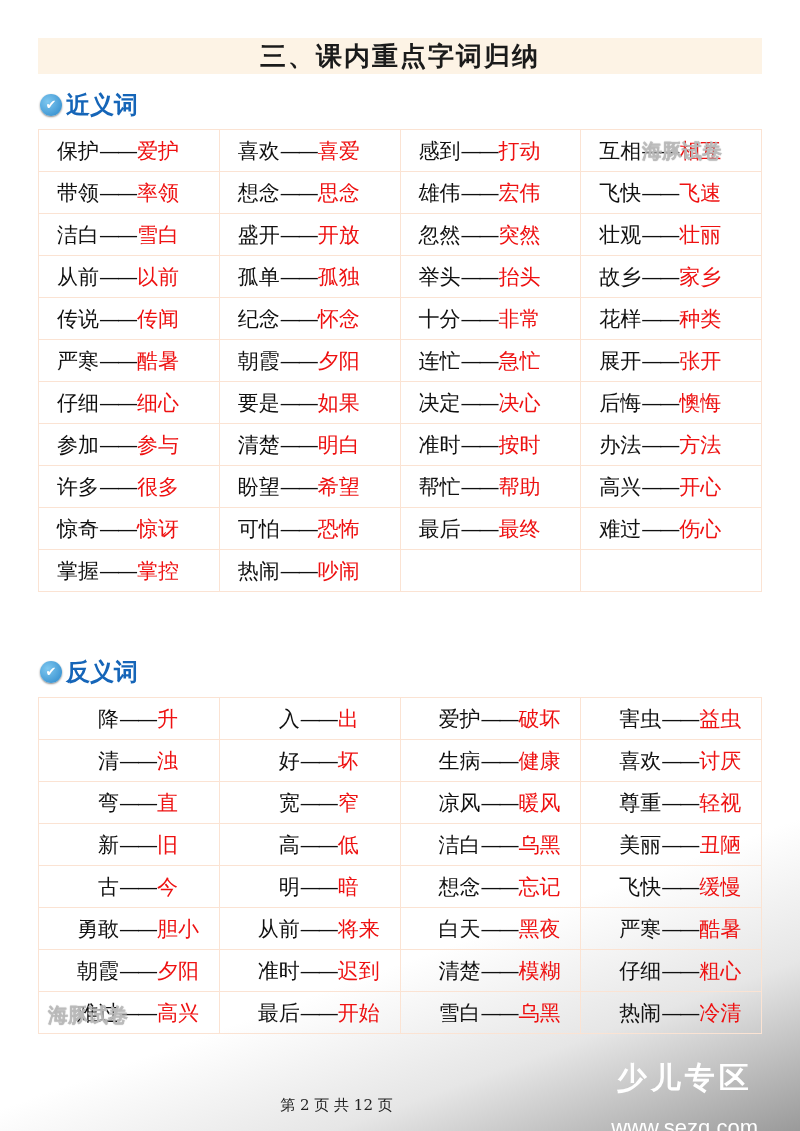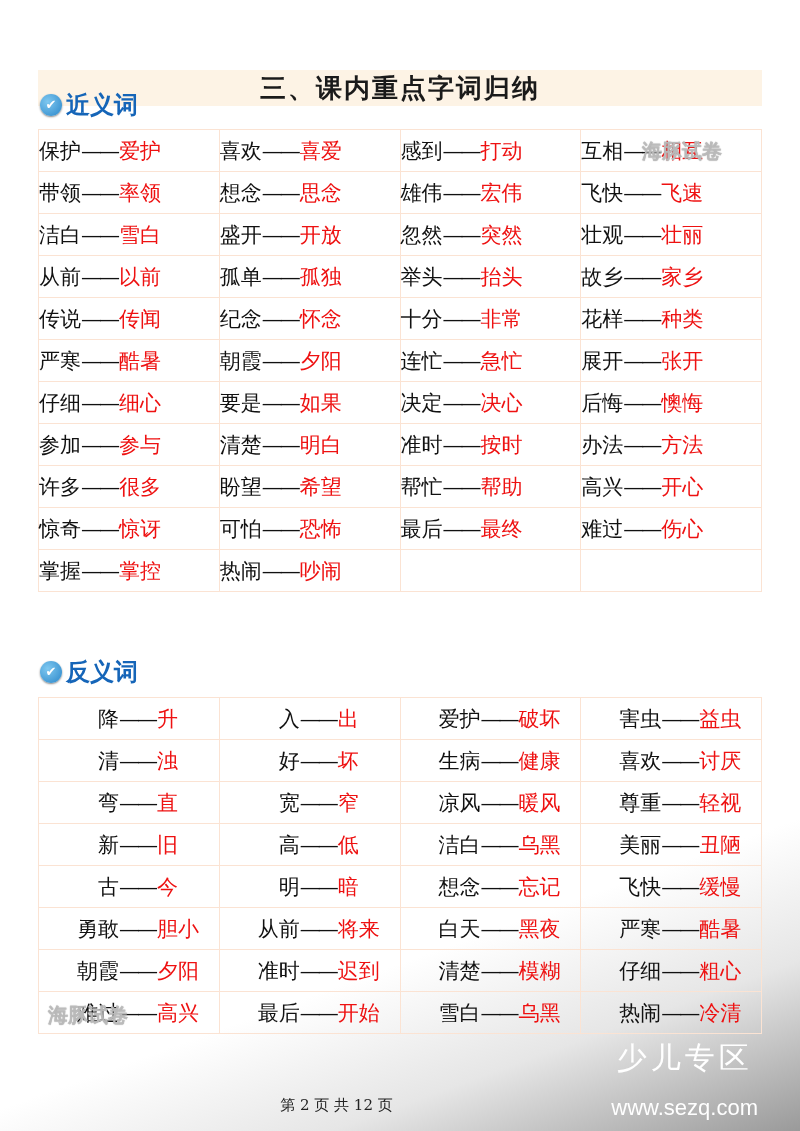--- a/index.html
+++ b/index.html
@@ -9,21 +9,21 @@
     font-family: "DejaVu Serif", "Liberation Serif", serif;
   }
   .page-bg {
     position: absolute; left: 0; top: 0; width: 800px; height: 1131px;
     background: linear-gradient(160deg, #ffffff 0%, #ffffff 78%, #e6e6e6 88%, #9a9a9a 100%);
   }
   .title-bar {
     position: absolute; left: 38px; top: 38px; width: 724px; height: 36px;
     background: #fdf3e5;
     text-align: center; line-height: 36px;
-    font-size: 26px; font-weight: bold; color: #1a1a1a; letter-spacing: 2px; margin-top: 32px;
+    font-size: 26px; font-weight: bold; color: #1a1a1a; letter-spacing: 2px;
   }
   .section-head {
     position: absolute; left: 40px; height: 30px;
     display: flex; align-items: center;
     color: #1565b8; font-size: 24px; font-weight: bold;
   }
   .check-icon {
     width: 22px; height: 22px; border-radius: 50%;
     background: radial-gradient(circle at 35% 35%, #7fc8f0, #2a86c9);
     box-shadow: 0 1px 2px #888;
@@ -32,37 +32,37 @@
   }
   table.words {
     position: absolute; left: 38px; width: 724px;
     border-collapse: collapse; table-layout: fixed;
   }
   table.words td {
     border: 1px solid #fbe3d3;
     height: 41px; padding: 0; font-size: 21px;
     white-space: nowrap;
   }
-  table.syn td { }
+  table.syn td { padding-left: 18px; }
   table.ant td { text-align: center; padding-left: 18px; }
   .w { color: #111; }
   .dash { color: #111; letter-spacing: -3px; margin-right: 2px; }
   .a { color: #ee1111; }
   .wm {
     position: absolute; color: rgba(200,200,200,0.75); font-size: 20px; font-weight: bold;
     text-shadow: 0 0 1px #888; pointer-events: none;
   }
   .footer {
     position: absolute; left: 0; width: 673px; top: 1096px; text-align: center;
     font-size: 15px; color: #222;
   }
   .brand {
     position: absolute; right: 42px; top: 1038px; text-align: center; color: #fff;
   }
-  .brand-name { font-family: "DejaVu Sans", sans-serif; font-weight: normal; font-size: 30px; letter-spacing: 4px; }
+  .brand-name { font-family: "DejaVu Sans", sans-serif; font-weight: bold; font-size: 30px; letter-spacing: 4px; margin-top: 20px; }
   .brand-url { font-family: "Liberation Sans", sans-serif; font-size: 22px; margin-top: 16px; }
 </style>
 </head>
 <body>
 
 <div class="page-bg"></div>
 
 <div class="title-bar">三、课内重点字词归纳</div>
 
 <div class="section-head" style="top:90px">

